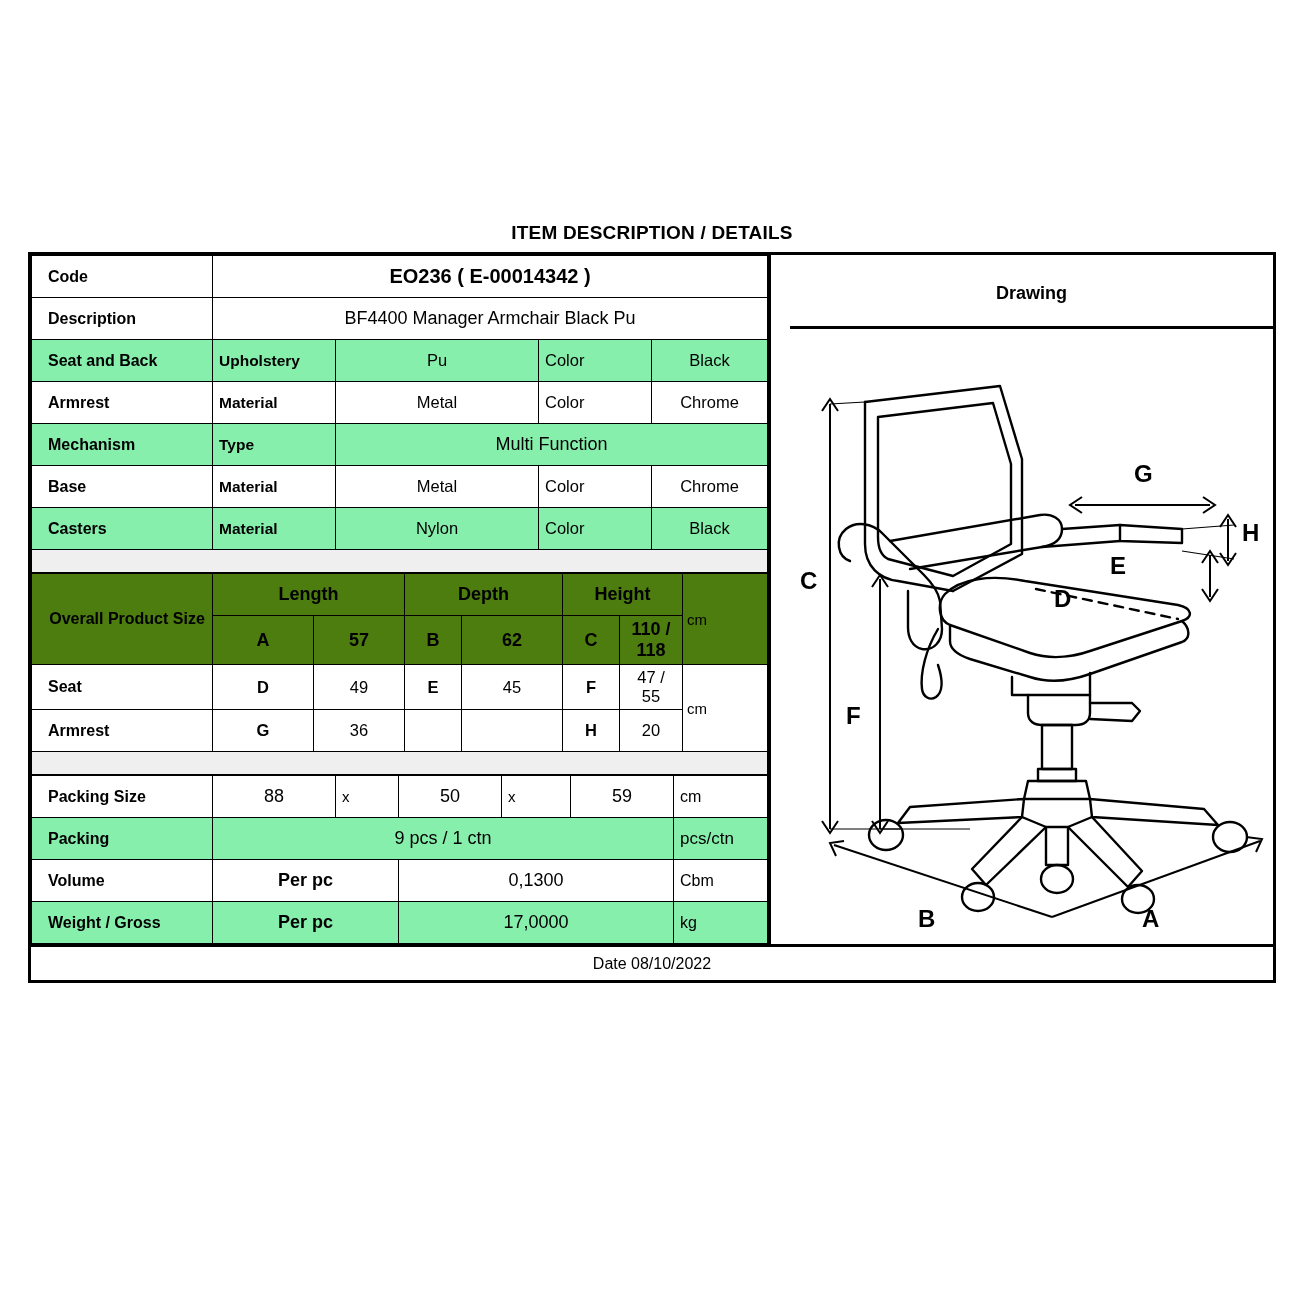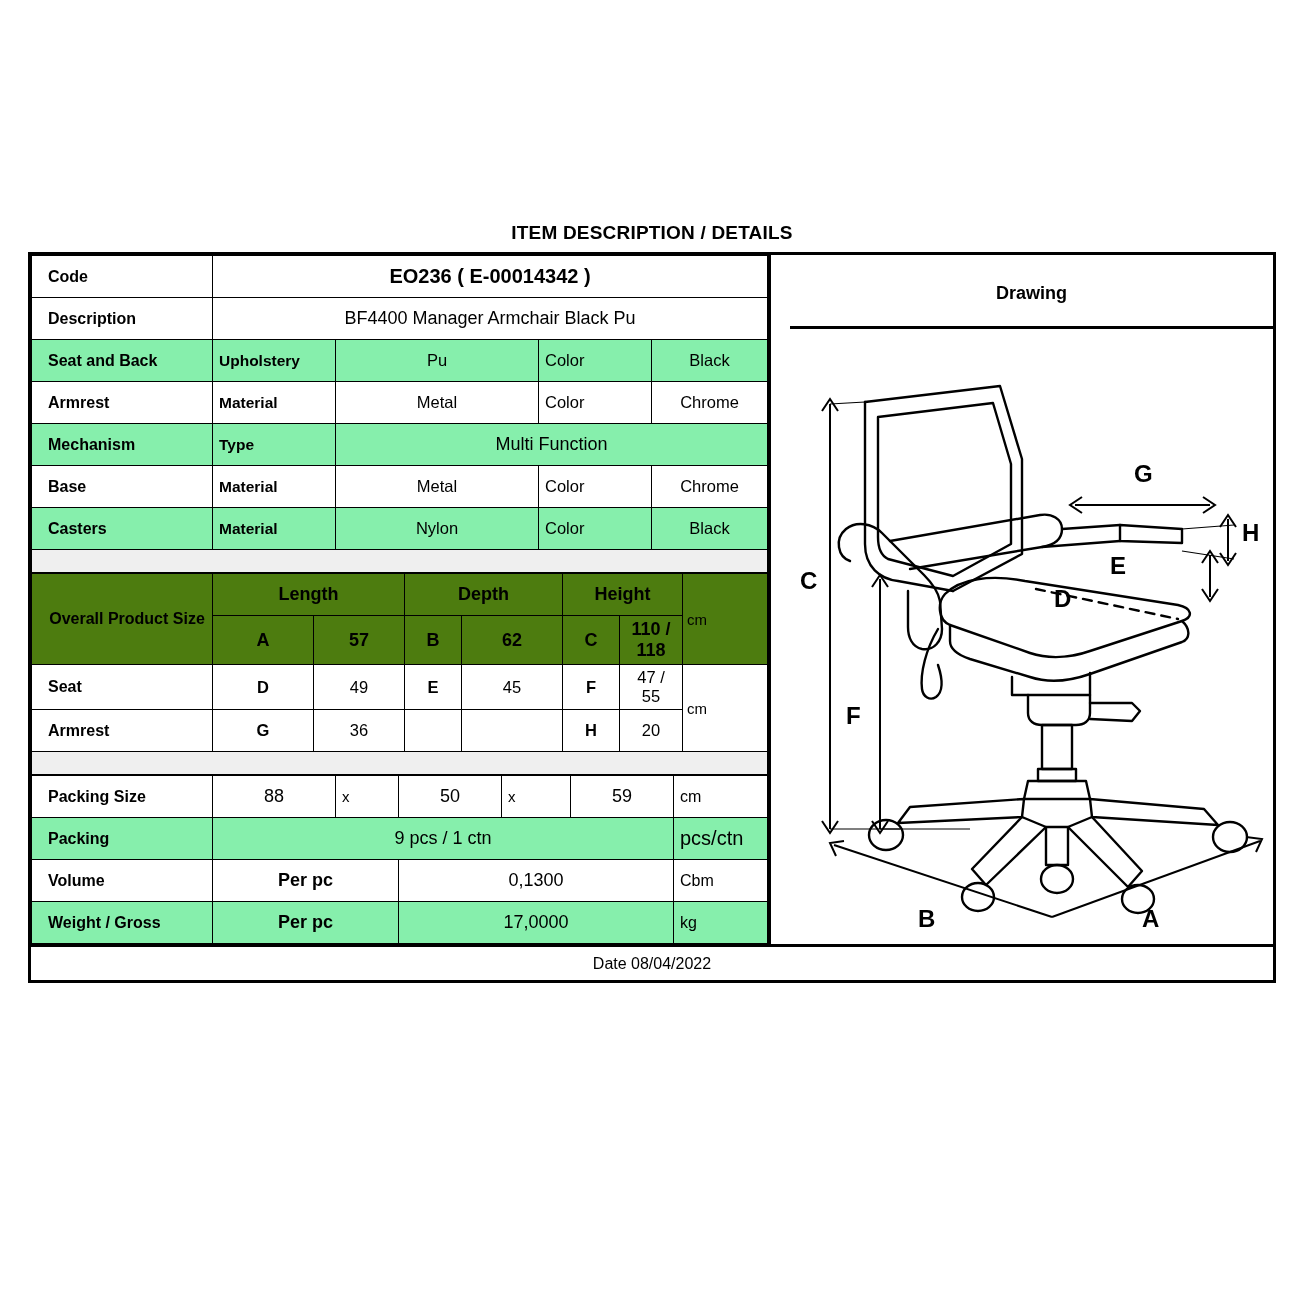--- a/index.html
+++ b/index.html
@@ -142,21 +142,21 @@
           <td class="c" style="width:110px;font-size:18px">88</td>
           <td style="width:50px;font-size:15px">x</td>
           <td class="c" style="width:90px;font-size:18px">50</td>
           <td style="width:56px;font-size:15px">x</td>
           <td class="c" style="width:90px;font-size:18px">59</td>
           <td style="font-size:16px">cm</td>
         </tr>
         <tr>
           <td class="lbl grey">Packing</td>
           <td colspan="5" class="c grey" style="font-size:18px">9 pcs / 1 ctn</td>
-          <td class="grey" style="font-size:20px">pcs/ctn</td>
+          <td class="grey" style="font-size:17px">pcs/ctn</td>
         </tr>
         <tr>
           <td class="lbl">Volume</td>
           <td colspan="2" class="c b" style="font-size:18px">Per pc</td>
           <td colspan="3" class="c" style="font-size:18px">0,1300</td>
           <td style="font-size:16px">Cbm</td>
         </tr>
         <tr>
           <td class="lbl grey">Weight / Gross</td>
           <td colspan="2" class="c b grey" style="font-size:18px">Per pc</td>
@@ -257,15 +257,15 @@
             <text x="264" y="278">D</text>
             <text x="128" y="598">B</text>
             <text x="352" y="598">A</text>
           </g>
         </svg>
       </div>
     </div>
   </div>
 
   <div style="border:3px solid #000;border-top:none;">
-    <div class="datebar" style="border-top:none;">Date 08/04/2022</div>
+    <div class="datebar" style="border-top:none;">Date 08/10/2022</div>
   </div>
 </div>
 
 </body></html>

